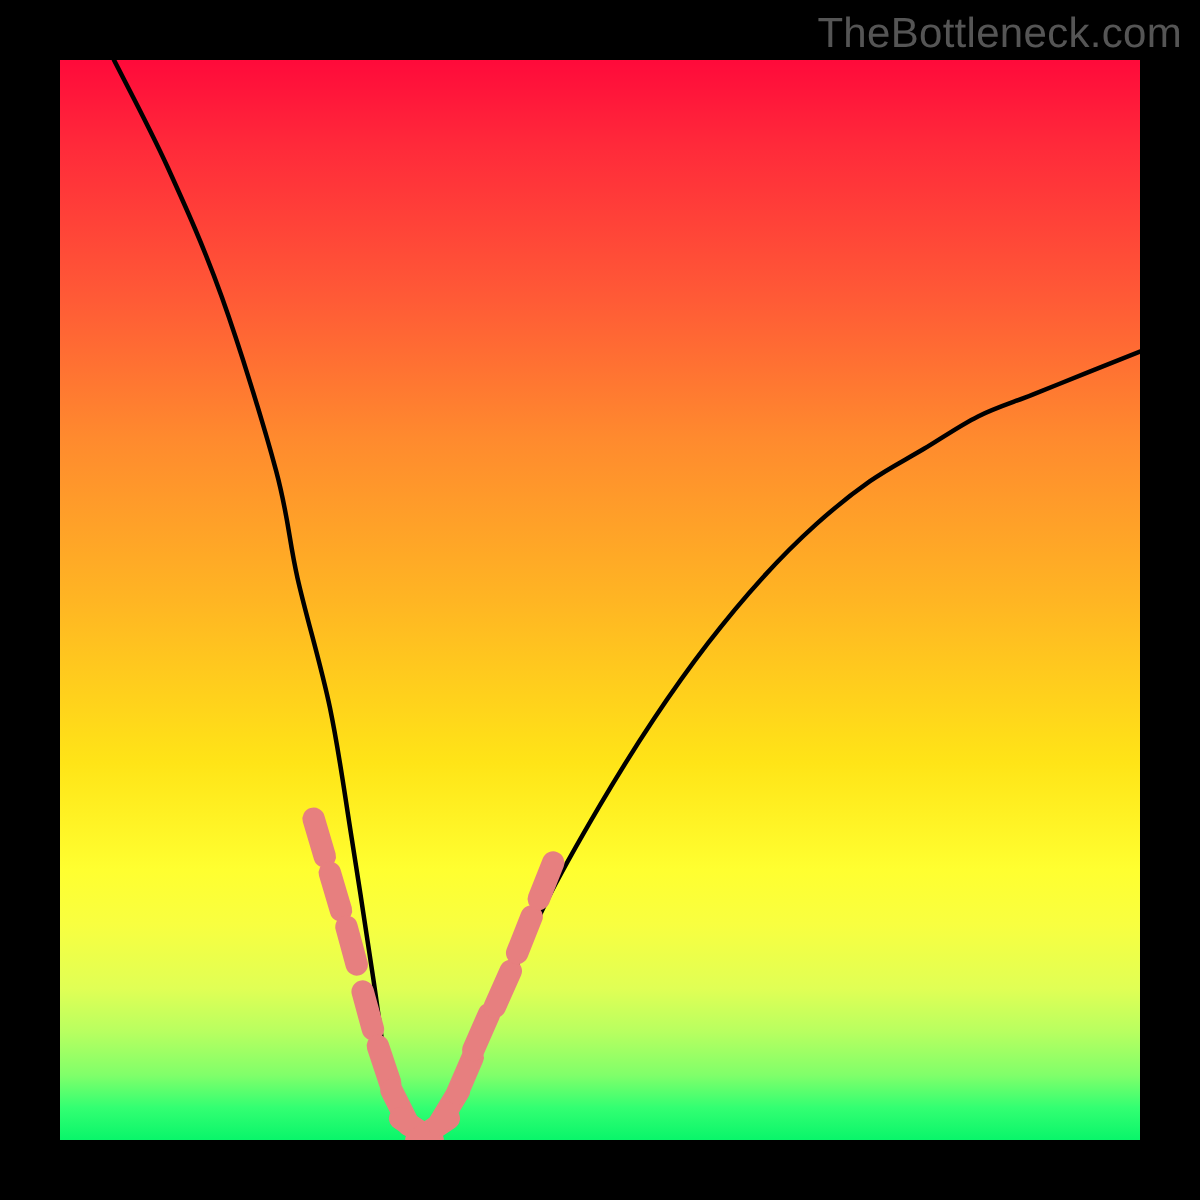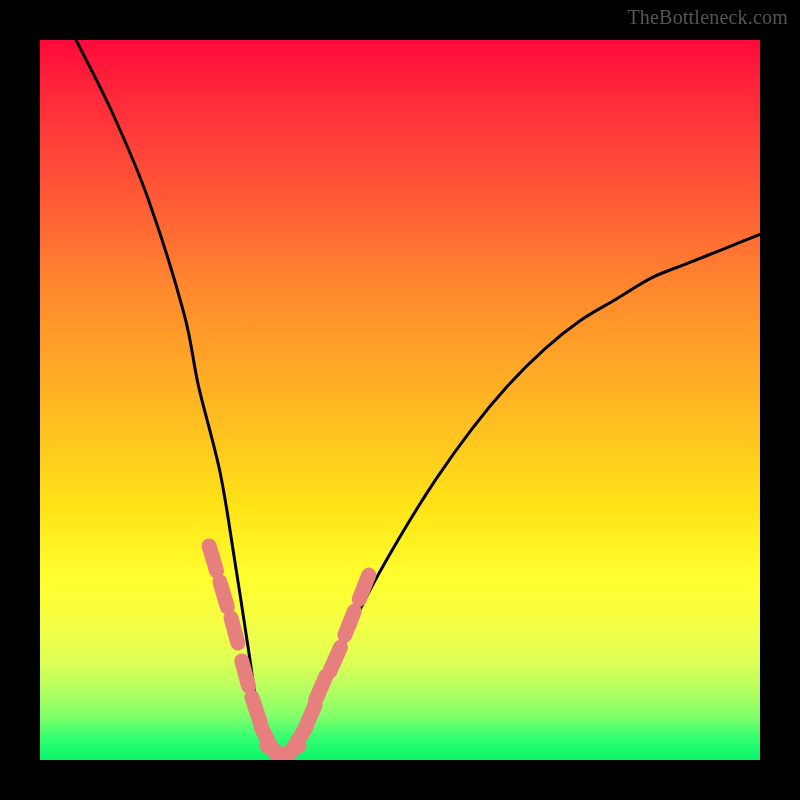--- a/index.html
+++ b/index.html
@@ -42,25 +42,25 @@
       #80ff6a 94%,
       #33ff72 97%,
       #09f56a 100%
     );
   }
   .watermark {
     position: absolute;
     top: 6px;
     right: 12px;
     color: #555;
-    font-size: 20px;
+    font-size: 28px;
     font-weight: 400;
     letter-spacing: 0.2px;
     z-index: 10;
-    font-family: Liberation Serif, serif;
+    font-family: Liberation Sans, sans-serif;
   }
   svg.curve {
     position: absolute;
     inset: 0;
     width: 100%;
     height: 100%;
   }
 </style>
 </head>
 <body>

